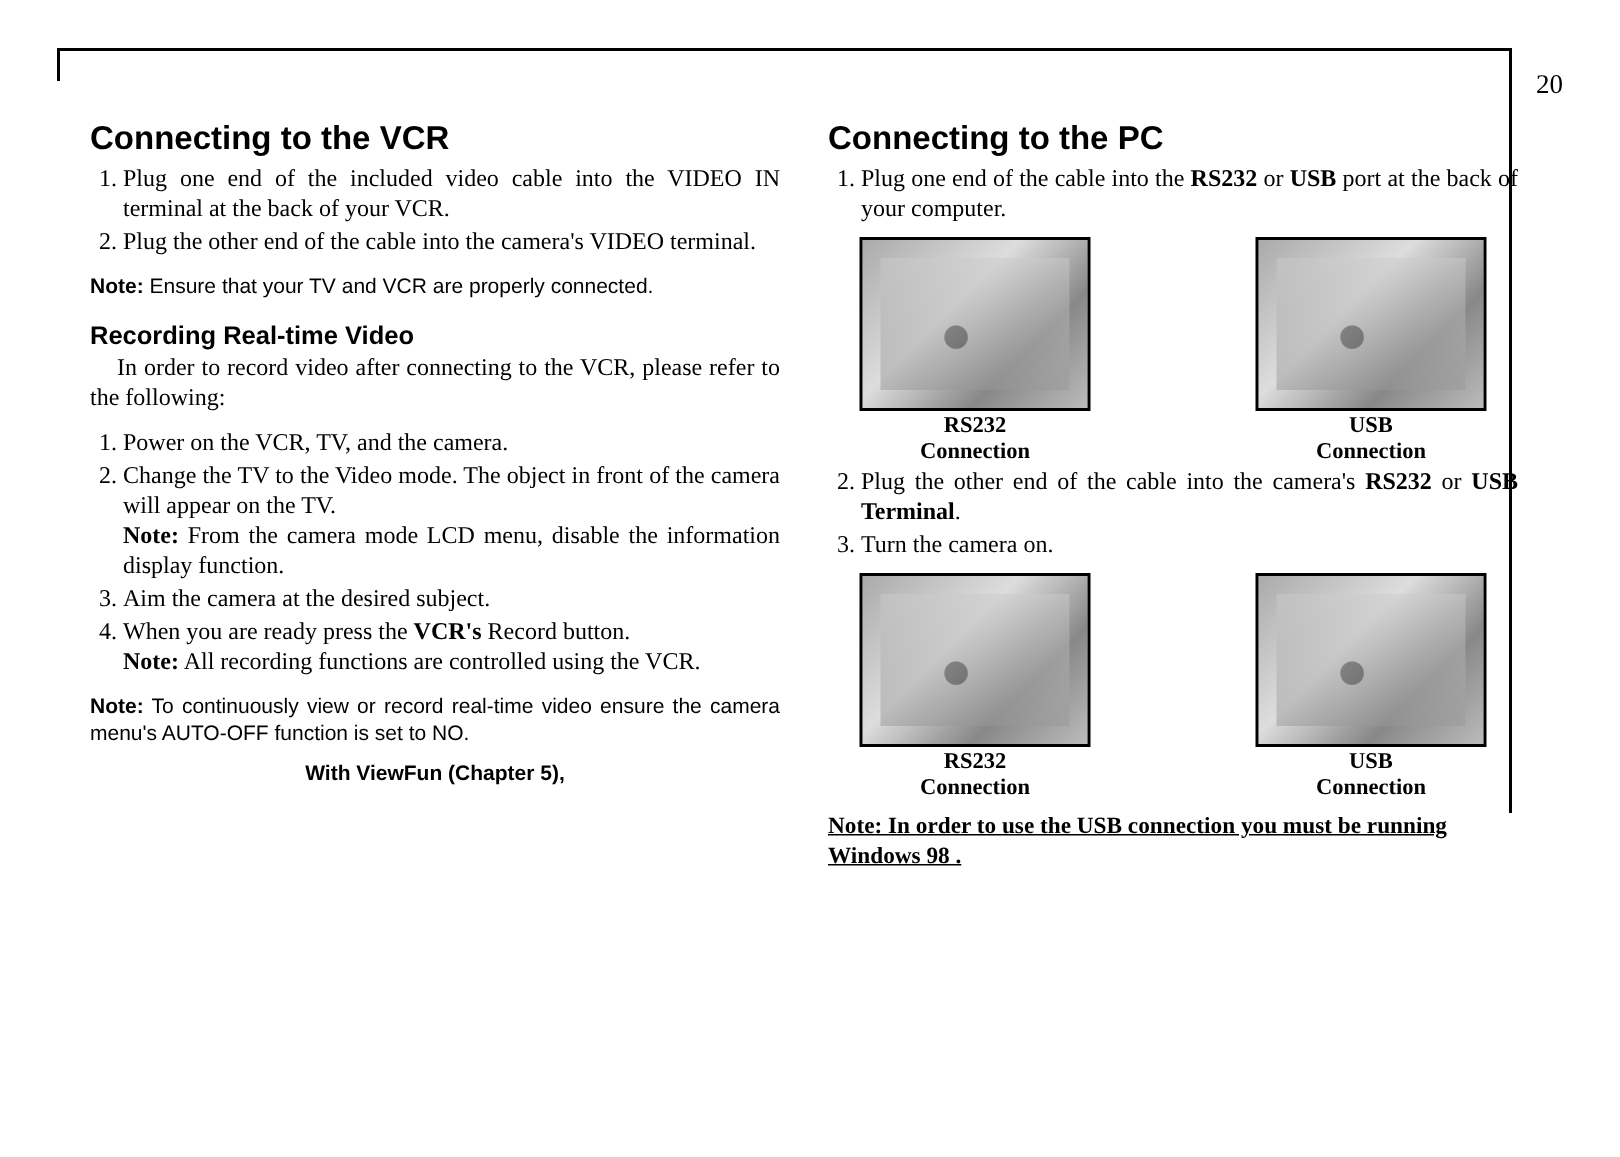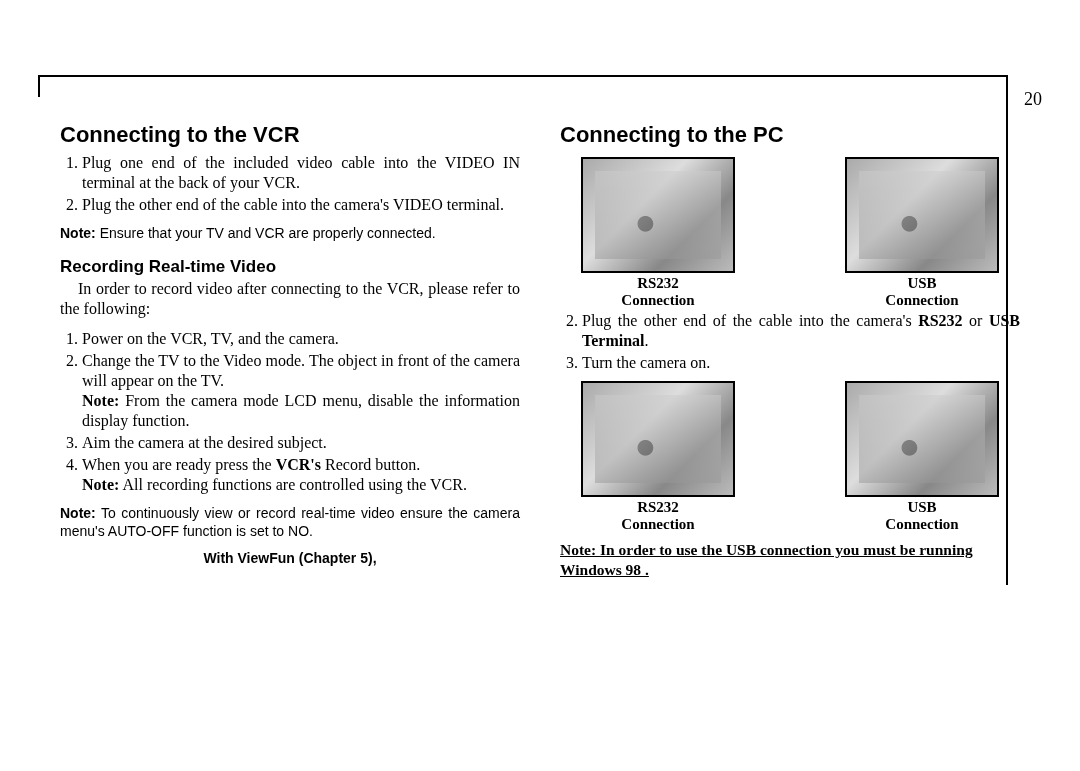--- a/index.html
+++ b/index.html
@@ -11,21 +11,20 @@
     background: #fff;
     color: #000;
     box-sizing: border-box;
   }
   .page {
     position: relative;
     width: 1080px;
     height: 572px;
     padding: 30px 60px 20px 60px;
     box-sizing: border-box;
-    margin-top: 43px;
   }
   .frame-lines {
     position: absolute;
     top: 32px;
     left: 38px;
     right: 72px;
     bottom: 30px;
     border-top: 2px solid #000;
     pointer-events: none;
   }
@@ -48,21 +47,20 @@
   .page-number {
     position: absolute;
     top: 46px;
     right: 38px;
     font-size: 18px;
   }
   .columns {
     display: flex;
     gap: 32px;
     padding-top: 48px;
-    justify-content: space-between;
   }
   .col {
     width: 460px;
     font-size: 16px;
     line-height: 1.25;
   }
   h2 {
     font-family: Arial, Helvetica, sans-serif;
     font-weight: bold;
     font-size: 22px;
@@ -183,20 +181,25 @@
         <b>Note:</b><span> To continuously view or record real-time video ensure the camera menu's AUTO-OFF function is set to NO.</span>
       </div>
 
       <div class="callout">
         <div>With ViewFun (Chapter 5),</div>
       </div>
     </div>
 
     <div class="col">
       <h2>Connecting to the PC</h2>
+      <ol class="num">
+        <li>
+          <span>Plug one end of the cable into the </span><b>RS232</b><span> or </span><b>USB</b><span> port at the back of your computer.</span>
+        </li>
+      </ol>
 
       <div class="img-row">
         <div class="img-box">
           <div class="ph"></div>
           <div class="caption">
             <span>RS232</span><br>
             <span>Connection</span>
           </div>
         </div>
         <div class="img-box">

